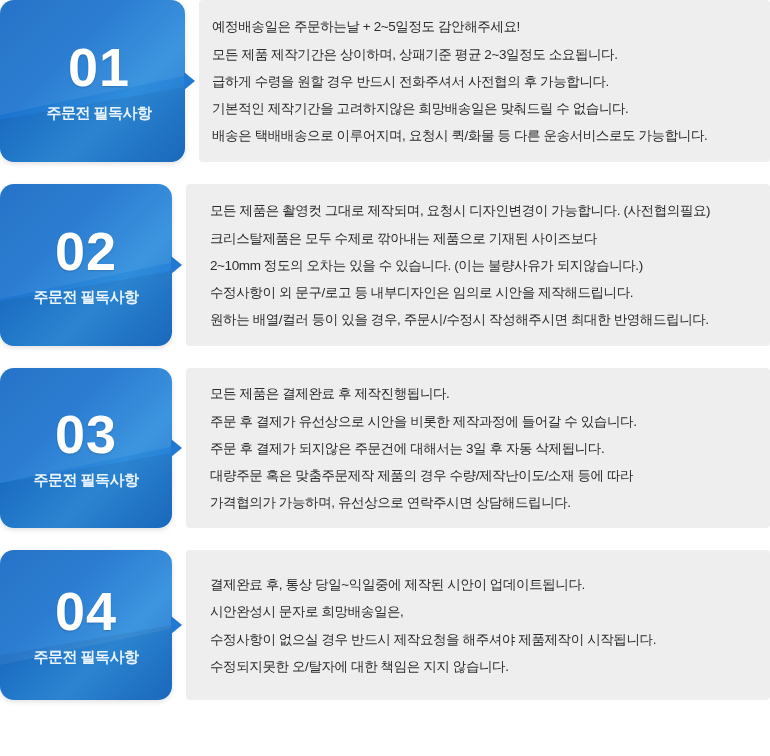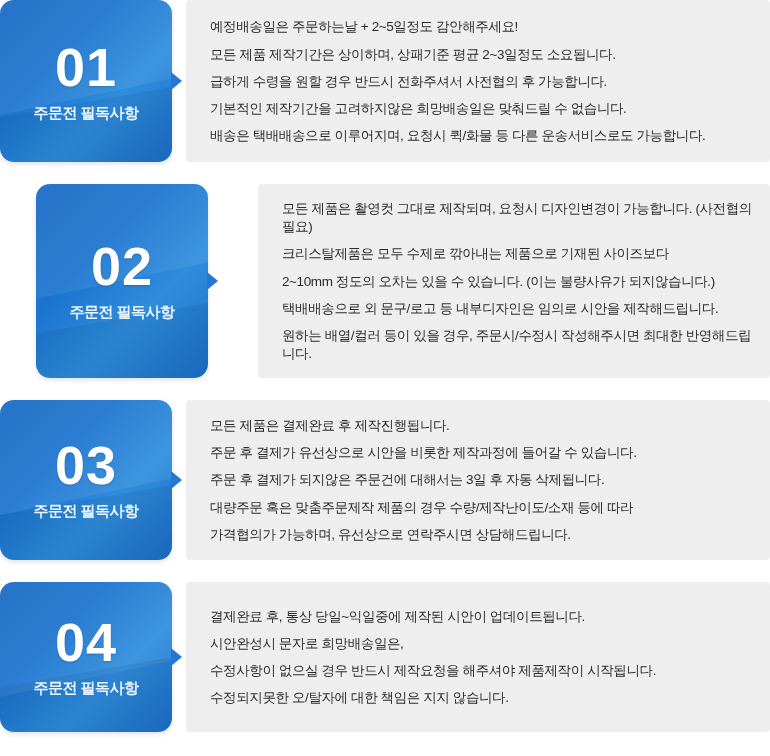--- a/index.html
+++ b/index.html
@@ -111,22 +111,22 @@
   .panel p {
     margin: 0 0 9px 0;
     font-size: 13.5px;
     line-height: 1.35;
     color: #2b2b2b;
     letter-spacing: -0.4px;
   }
   .panel p:last-child {
     margin-bottom: 0;
   }
-  .block-1 .badge, .block-1 .panel { min-height: 162px; }
-  .block-2 .badge, .block-2 .panel { min-height: 162px; margin-left: 36px; }
+  .block-1 .badge, .block-1 .panel { min-height: 162px; padding-left: 13px; }
+  .block-2 .badge, .block-2 .panel { min-height: 162px; }
   .block-3 .badge, .block-3 .panel { min-height: 160px; }
   .block-4 .badge, .block-4 .panel { min-height: 150px; }
 </style>
 </head>
 <body>
 
 <div class="page">
 
   <div class="notice-block block-1">
     <div class="badge">
@@ -150,21 +150,21 @@
       <div class="badge-num">02</div>
       <div class="badge-label">주문전 필독사항</div>
     </div>
     <div class="arrow">
         <i></i>
       </div>
     <div class="panel">
       <p>모든 제품은 촬영컷 그대로 제작되며, 요청시 디자인변경이 가능합니다. (사전협의필요)</p>
       <p>크리스탈제품은 모두 수제로 깎아내는 제품으로 기재된 사이즈보다</p>
       <p>2~10mm 정도의 오차는 있을 수 있습니다. (이는 불량사유가 되지않습니다.)</p>
-      <p>택배배송으로 외 문구/로고 등 내부디자인은 임의로 시안을 제작해드립니다.</p>
+      <p>수정사항이 외 문구/로고 등 내부디자인은 임의로 시안을 제작해드립니다.</p>
       <p>원하는 배열/컬러 등이 있을 경우, 주문시/수정시 작성해주시면 최대한 반영해드립니다.</p>
     </div>
   </div>
 
   <div class="notice-block block-3">
     <div class="badge">
       <div class="badge-num">03</div>
       <div class="badge-label">주문전 필독사항</div>
     </div>
     <div class="arrow">

